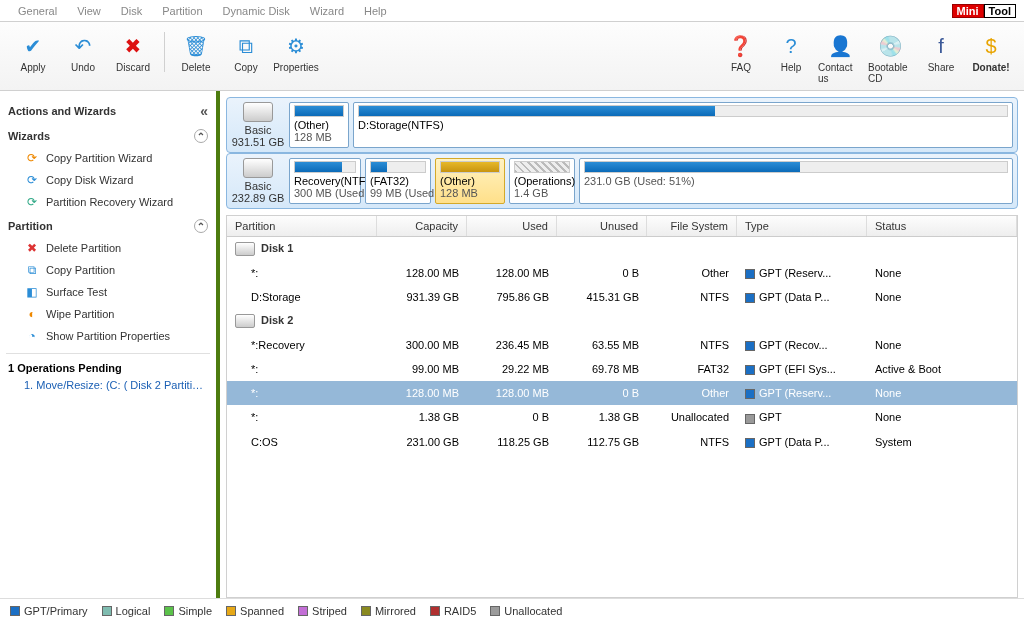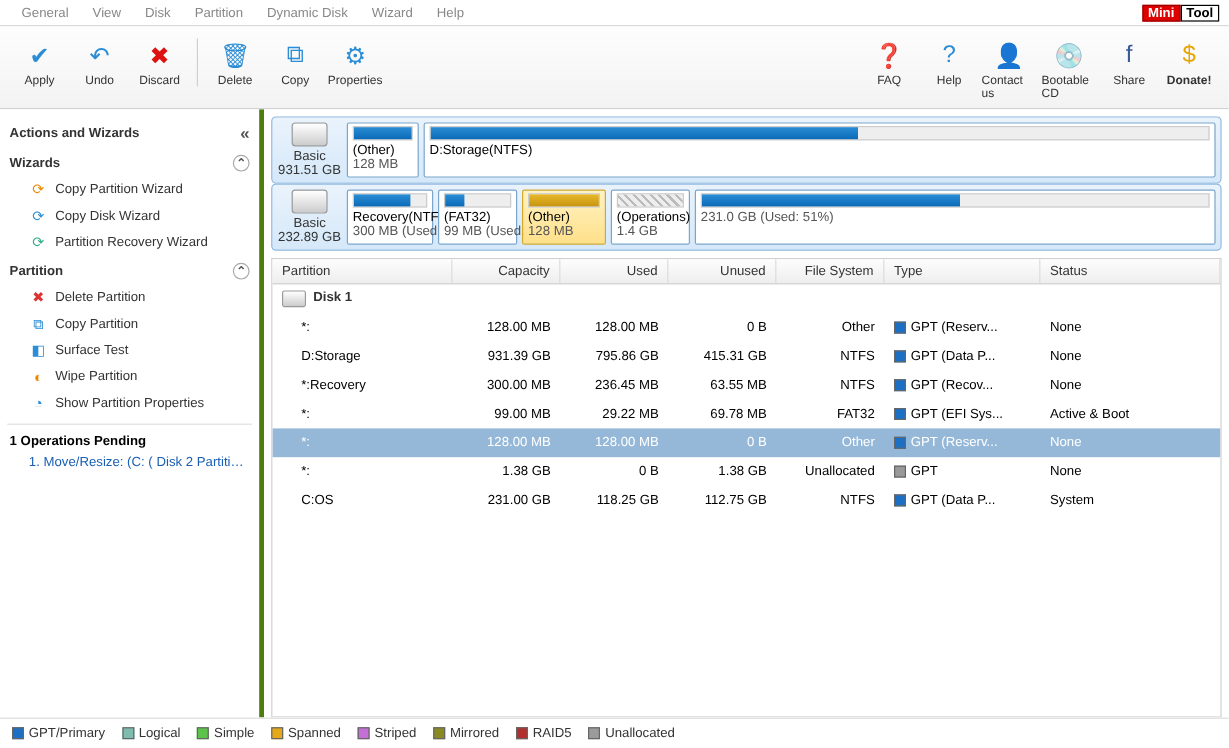--- a/index.html
+++ b/index.html
@@ -282,20 +282,24 @@
           </div>
           <div class="row">
             <div class="cell col-part left" style="padding-left: 24px;">D:Storage</div>
             <div class="cell col-cap">931.39 GB</div>
             <div class="cell col-used">795.86 GB</div>
             <div class="cell col-unused">415.31 GB</div>
             <div class="cell col-fs">NTFS</div>
             <div class="cell col-type left"><span class="type-box" style="background:#1b6fc4"></span>GPT (Data P...</div>
             <div class="cell col-status left">None</div>
           </div>
+          <div class="disk-group">
+            <span class="dg-icon"></span>
+            <span>Disk 2</span>
+          </div>
           <div class="row">
             <div class="cell col-part left" style="padding-left: 24px;">*:Recovery</div>
             <div class="cell col-cap">300.00 MB</div>
             <div class="cell col-used">236.45 MB</div>
             <div class="cell col-unused">63.55 MB</div>
             <div class="cell col-fs">NTFS</div>
             <div class="cell col-type left"><span class="type-box" style="background:#1b6fc4"></span>GPT (Recov...</div>
             <div class="cell col-status left">None</div>
           </div>
           <div class="row">

